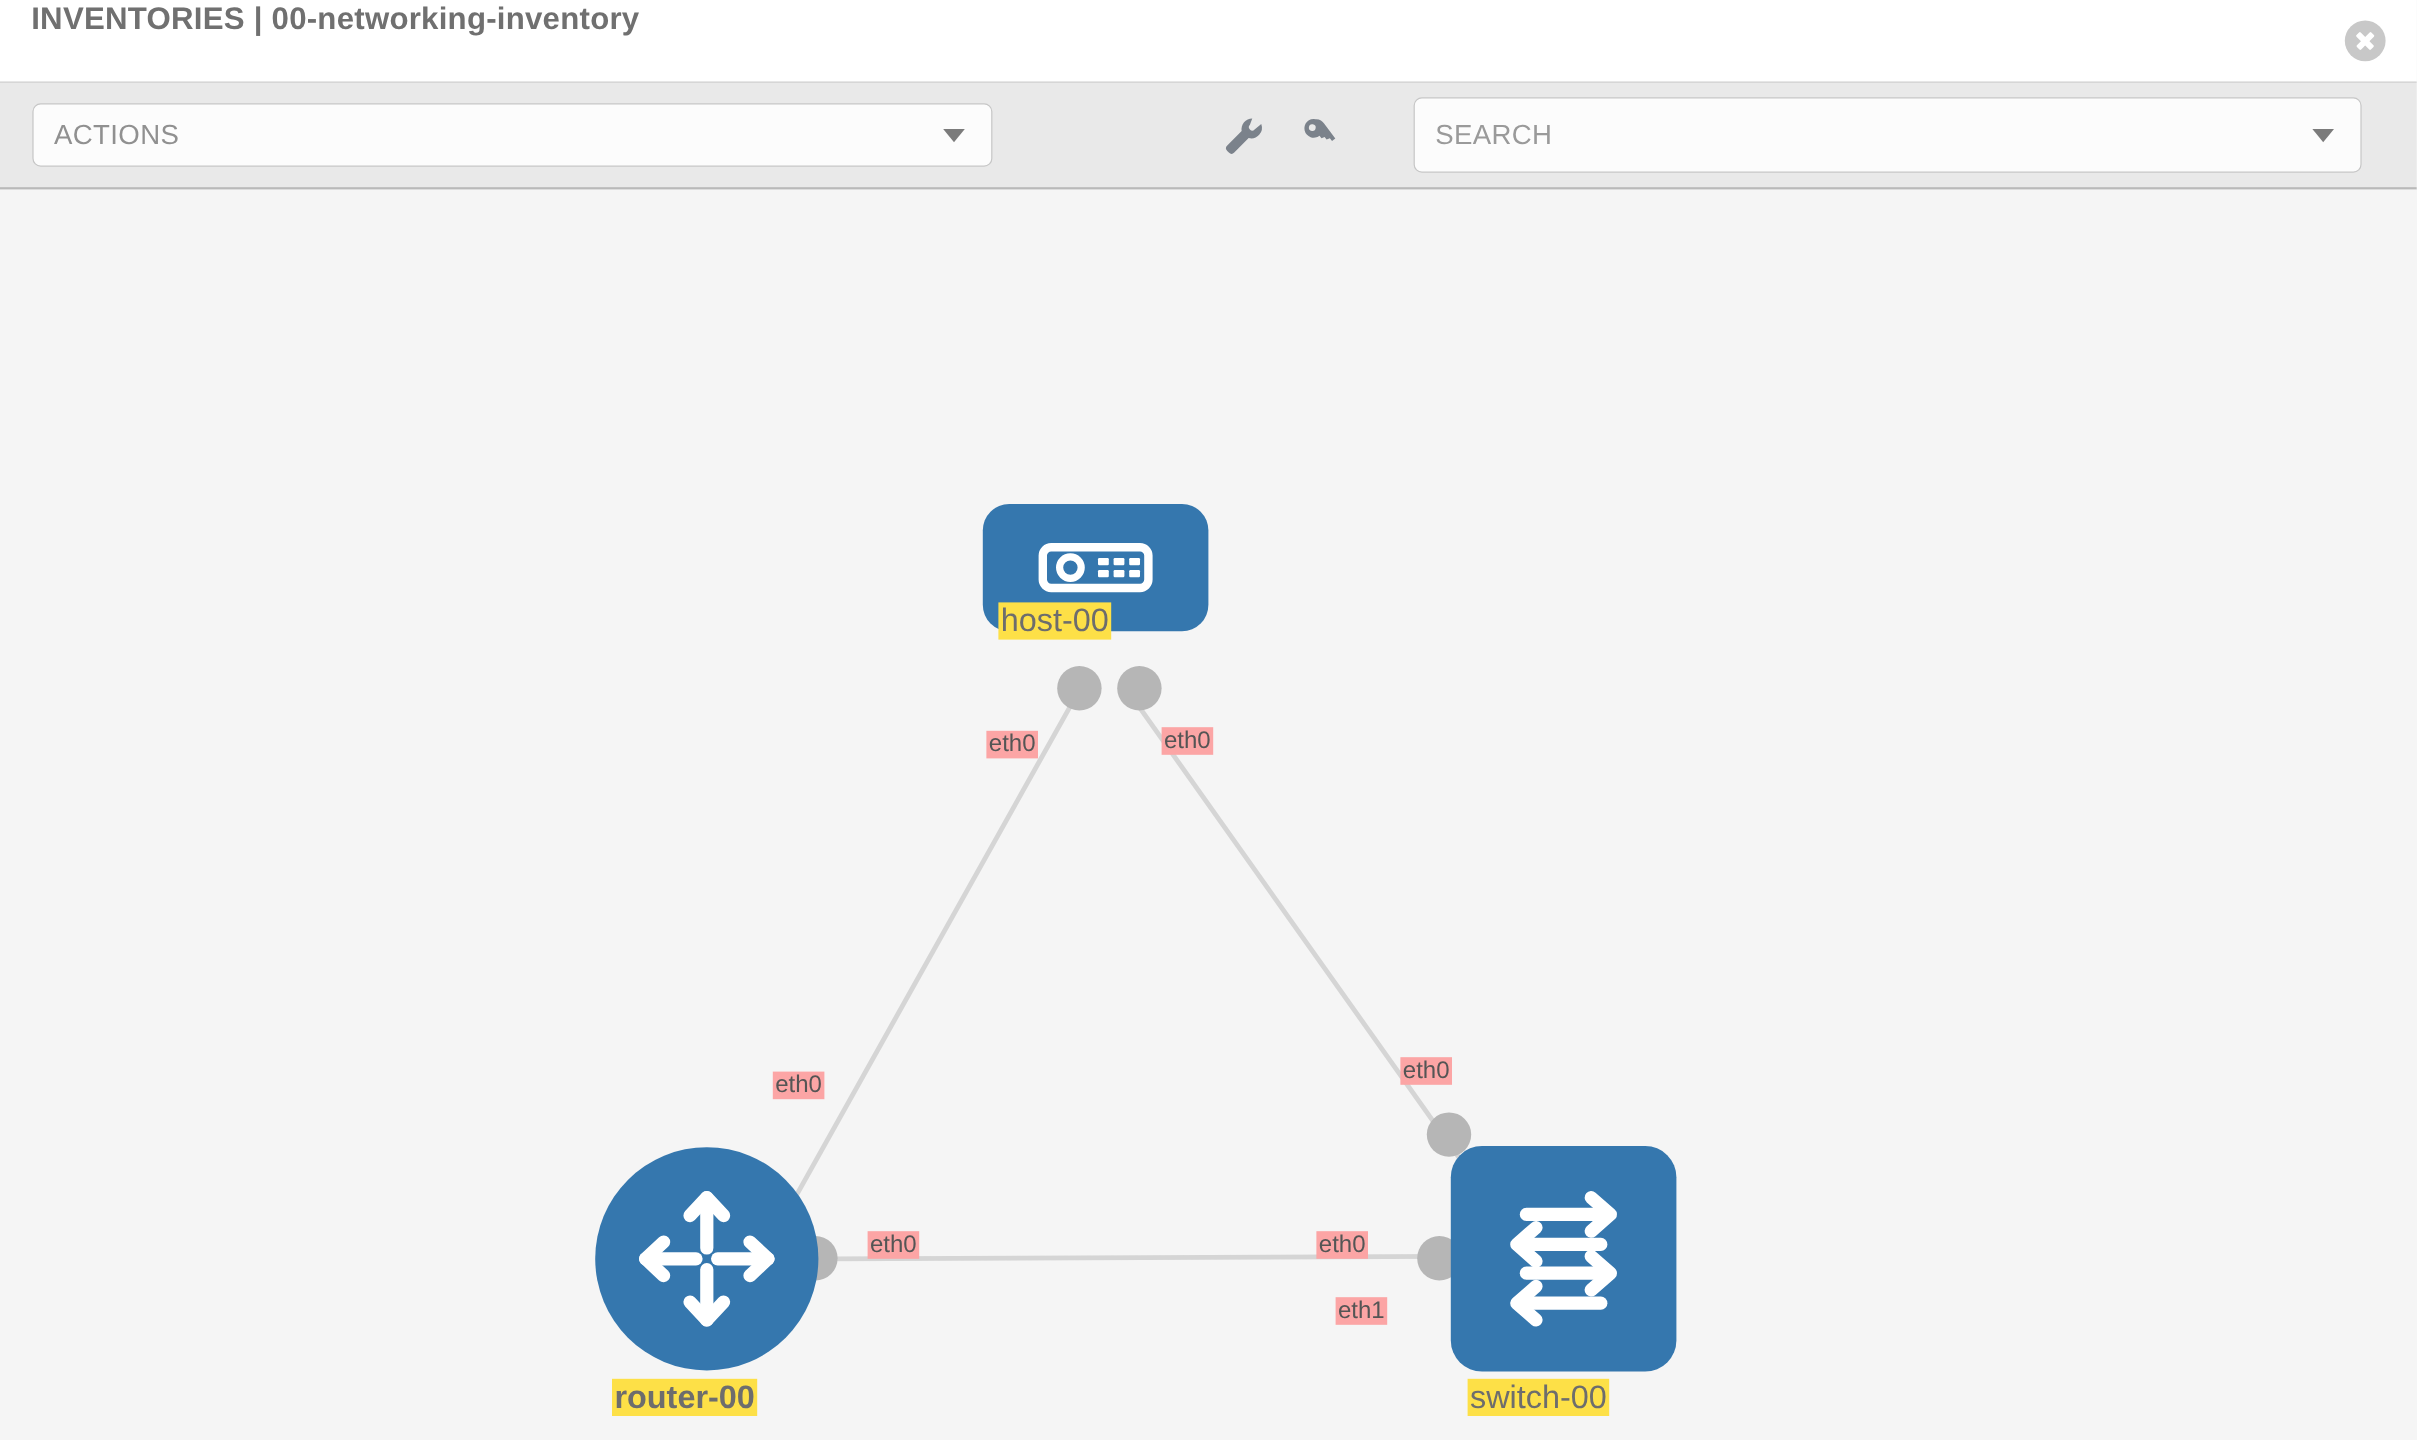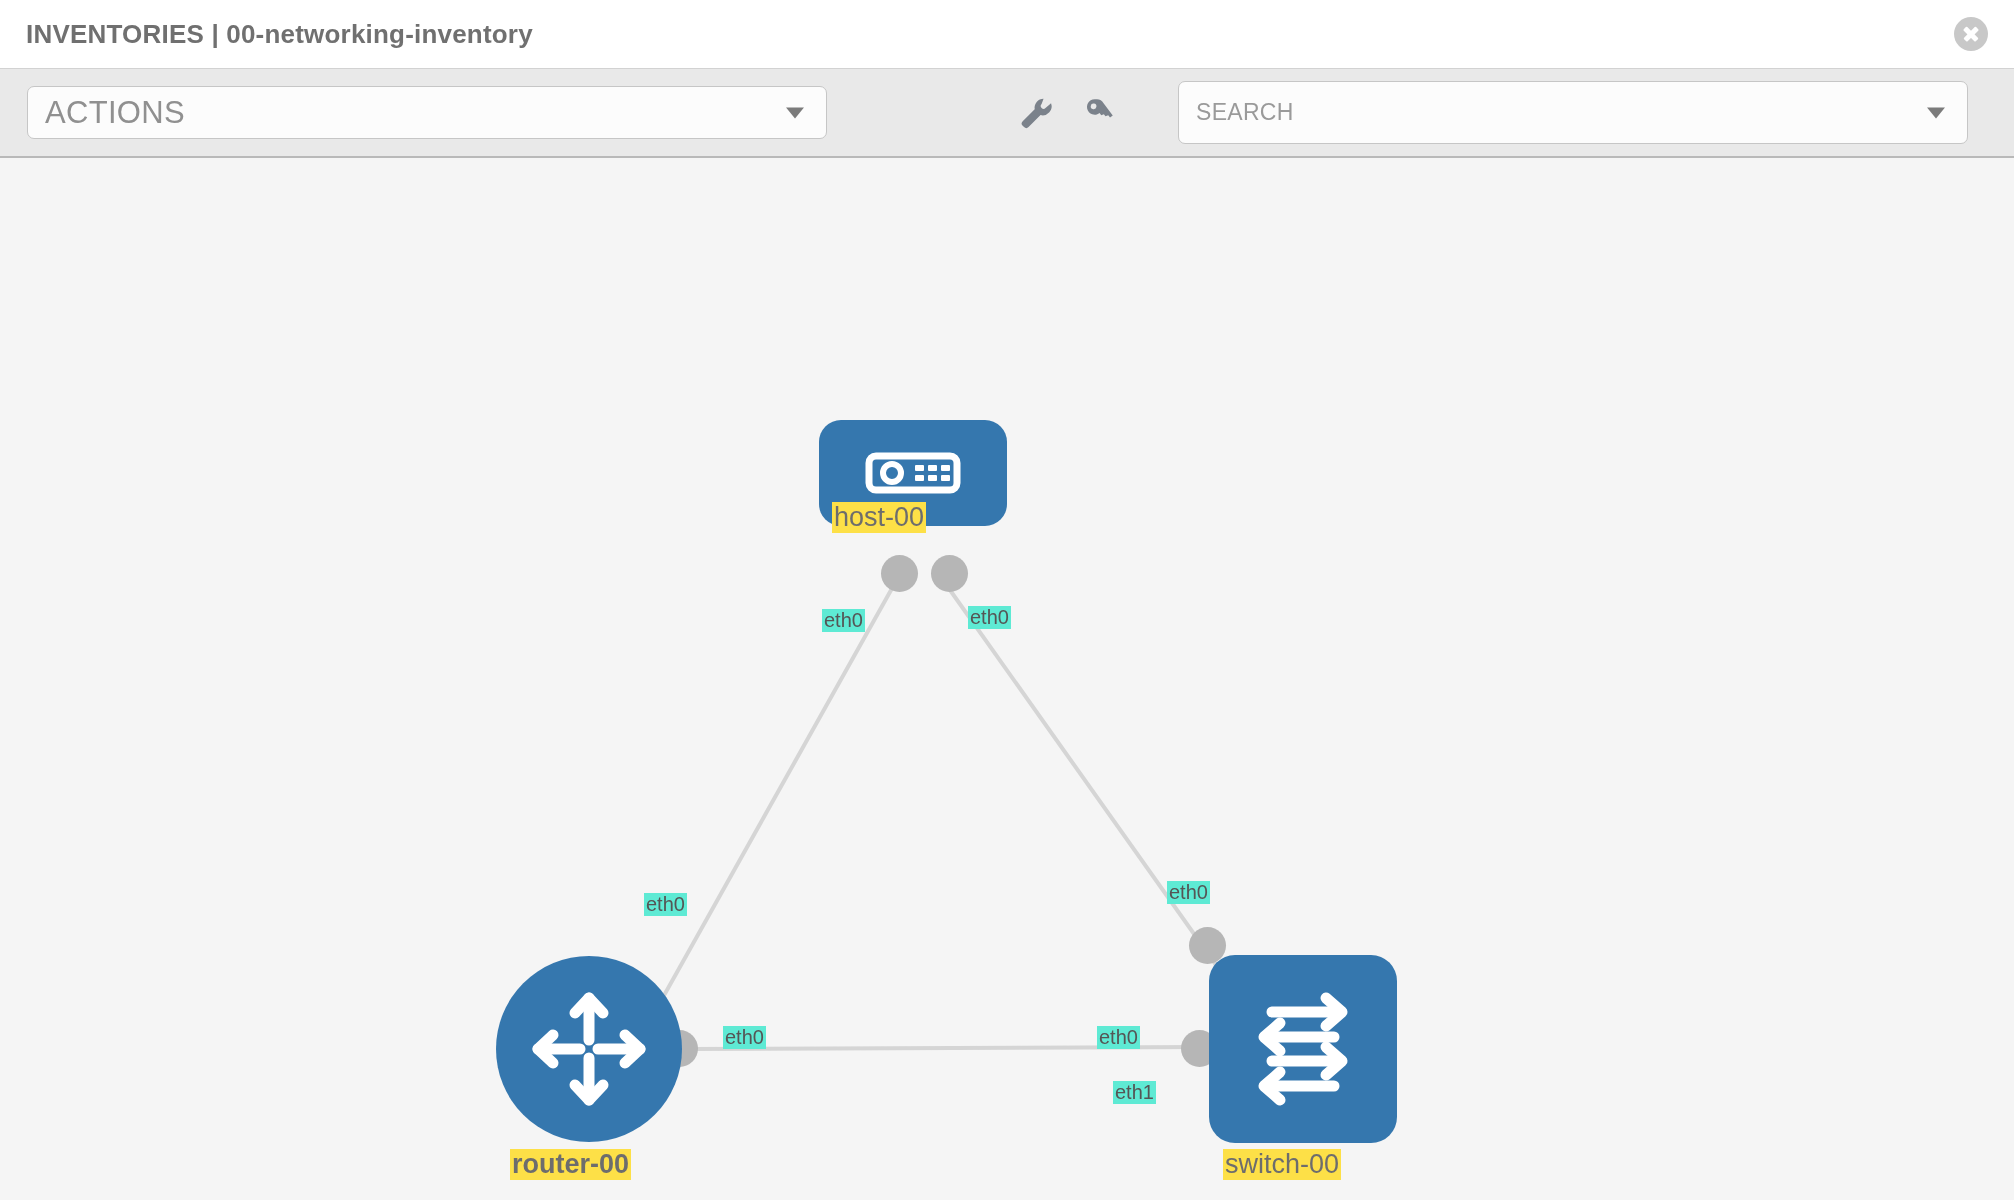--- a/index.html
+++ b/index.html
@@ -9,21 +9,21 @@
     font-family: "Liberation Sans", sans-serif;
     overflow: hidden;
   }
 
   
   .header {
     position: relative;
     height: 68px;
     background: #ffffff;
     display: flex;
-    align-items: center;
+    align-items: flex-start;
     padding: 0 26px;
   }
   .page-title {
     font-size: 26px;
     font-weight: bold;
     color: #707070;
     letter-spacing: .2px;
     white-space: nowrap;
   }
   .close-btn {
@@ -62,21 +62,21 @@
     background: #fcfcfc;
     border: 1px solid #c6c6c6;
     border-radius: 7px;
     display: flex;
     align-items: center;
     padding: 0 17px;
     cursor: pointer;
     position: relative;
   }
   .actions-select .txt {
-    font-size: 31px;
+    font-size: 23px;
     color: #909090;
     letter-spacing: .3px;
   }
   .caret {
     position: absolute;
     right: 22px; top: 50%;
     transform: translateY(-50%);
     width: 0; height: 0;
     border-left: 9px solid transparent;
     border-right: 9px solid transparent;
@@ -134,21 +134,21 @@
     color: #6d6d6d;
     background: #fde047;
     white-space: nowrap;
     padding: 0 2px;
     line-height: 1.15;
   }
   .iface-label {
     position: absolute;
     font-size: 19px;
     color: #555555;
-    background: #5eead4;
+    background: #fca5a5;
     white-space: nowrap;
     padding: 0 2px;
     line-height: 1.15;
   }
   .iface-label.small { font-size: 20px; }
 
   .port-dot {
     position: absolute;
     width: 37px; height: 37px;
     border-radius: 50%;

